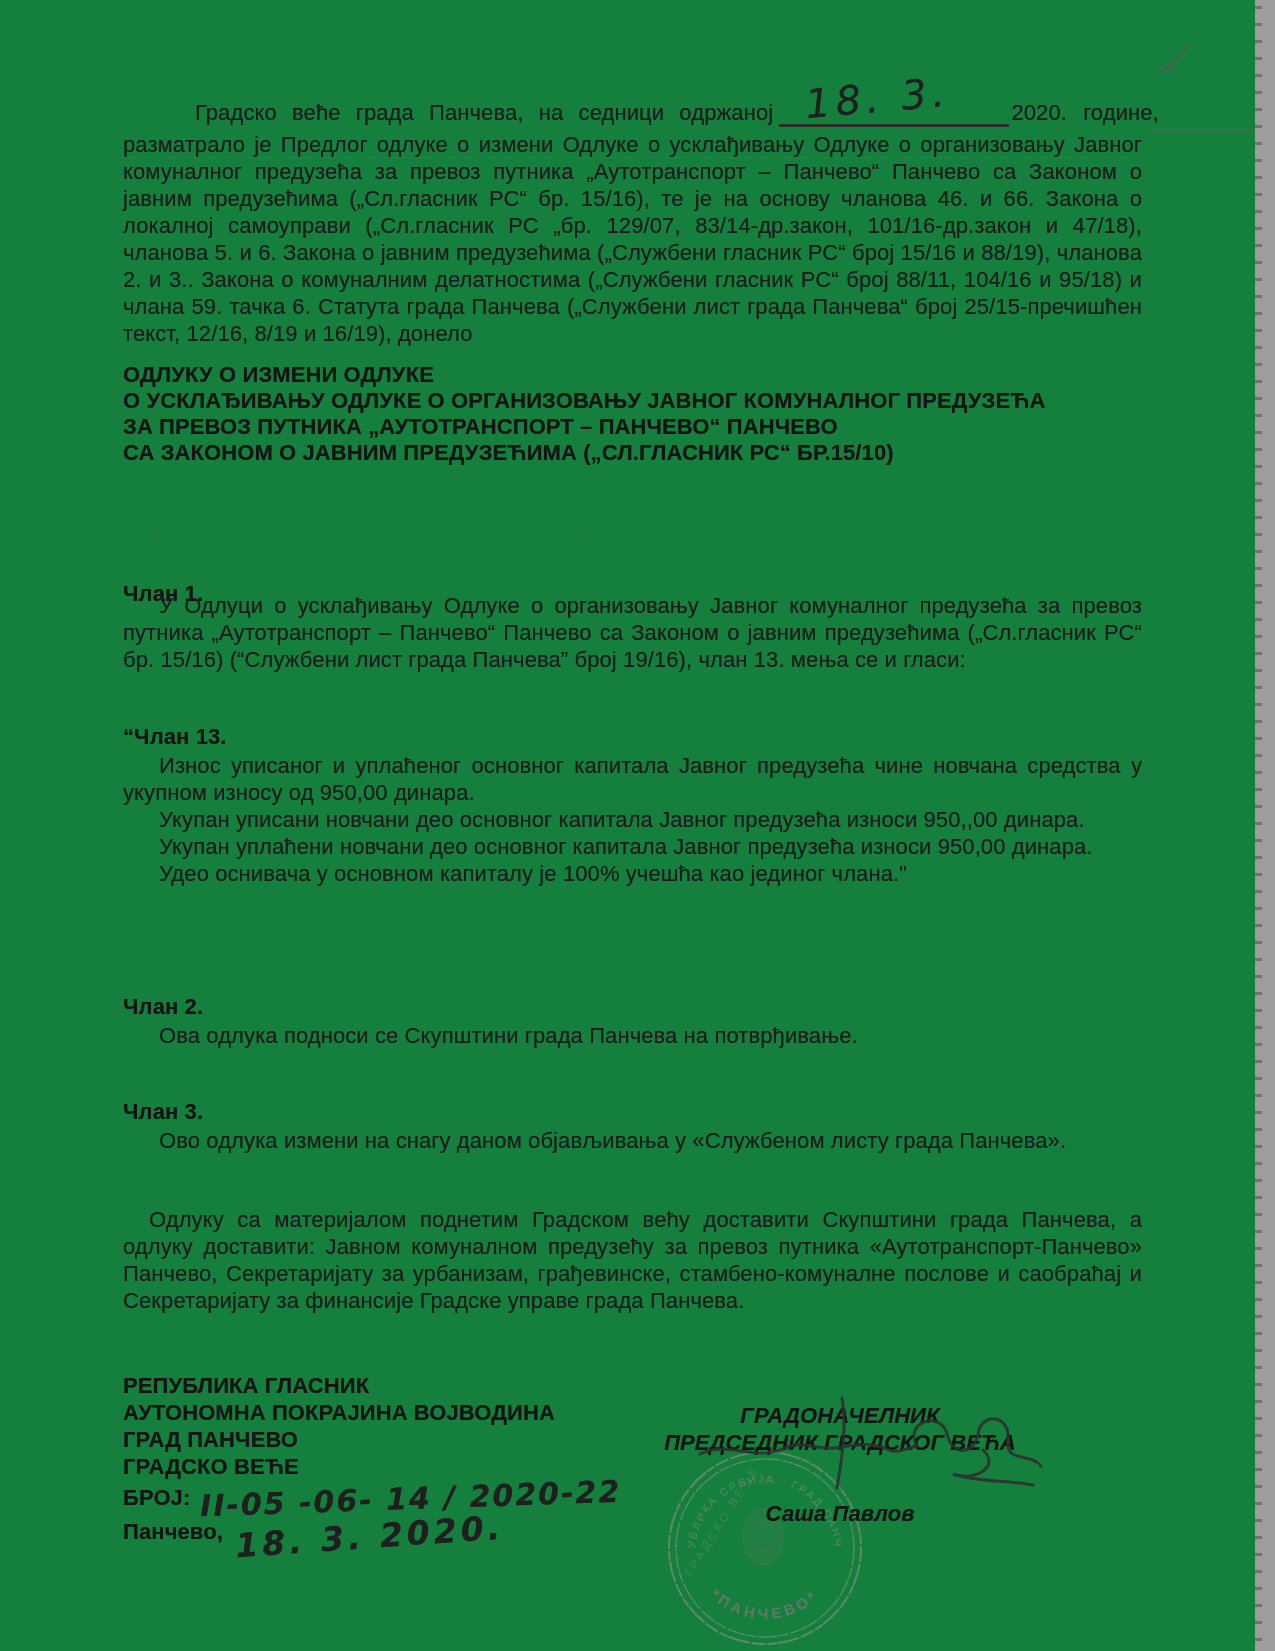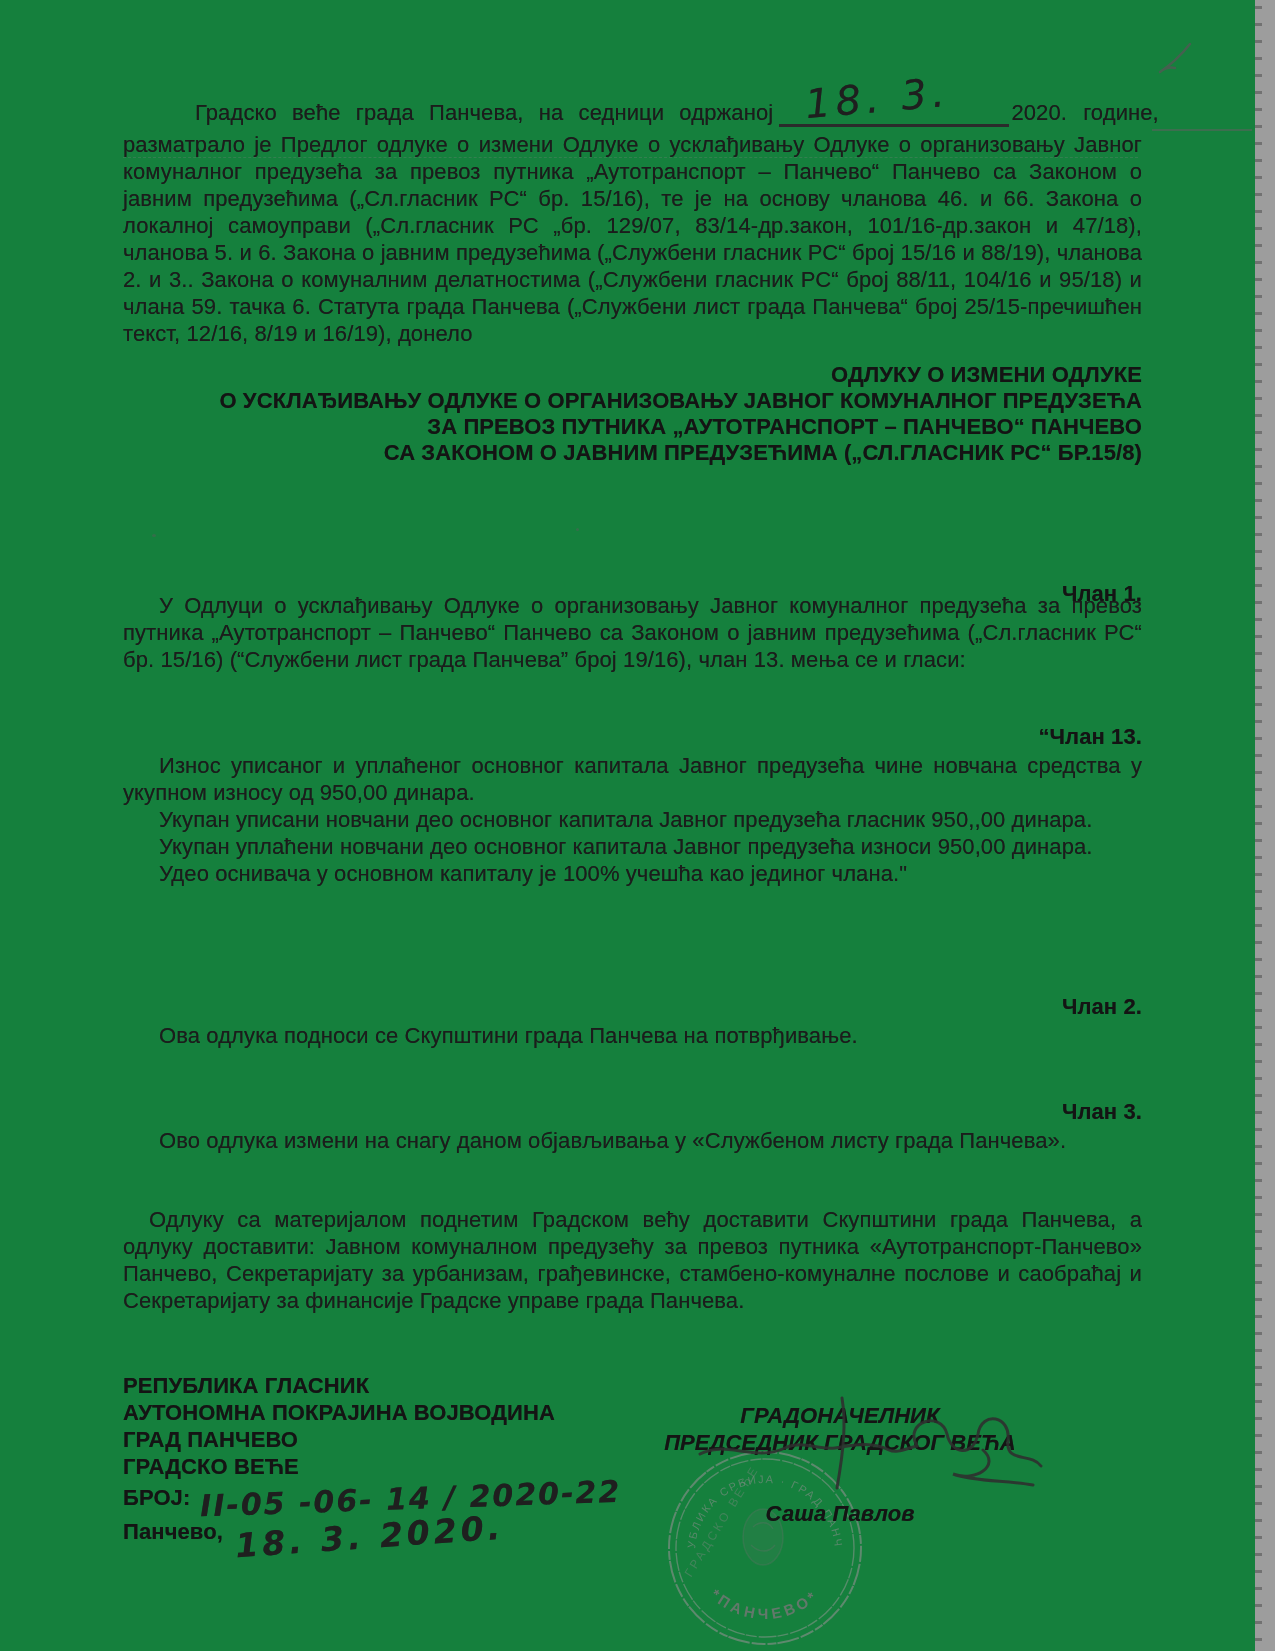--- a/index.html
+++ b/index.html
@@ -12,21 +12,21 @@
     font-family:"Liberation Sans",sans-serif;
     color:#1c1c1c;
     font-size:22px;
     line-height:27px;
     letter-spacing:.1px;
   }
   .txt{ text-shadow:0 0 .4px rgba(20,20,20,.55); }
   .abs{ position:absolute; }
   .just{ text-align:justify; text-justify:inter-word; }
   .bold{ font-weight:bold; color:#141414; }
-  .center{ text-align:right; }
+  .center{ text-align:left; }
 
   .intro-line1{ left:123px; top:99px; width:1100px; white-space:nowrap; }
   .indent{ display:inline-block; width:72px; }
   .ws1{ word-spacing:9px; }
   .ws2{ word-spacing:10px; margin-left:2px; }
   .date-slot{
     display:inline-block; width:230px; height:4px;
     border-bottom:3px solid #2b2b2b;
     vertical-align:-7px; position:relative;
   }
@@ -72,32 +72,32 @@
   </div>
   <div class="abs scan-dash"></div>
   <div class="abs scan-dots"></div>
 
   <div class="abs intro-rest just txt">разматрало је Предлог одлуке о измени Одлуке о усклађивању Одлуке о организовању Јавног комуналног предузећа за превоз путника „Аутотранспорт – Панчево“ Панчево са Законом о јавним предузећима („Сл.гласник РС“ бр. 15/16), те је на основу чланова 46. и 66. Закона о локалној самоуправи („Сл.гласник РС „бр. 129/07, 83/14-др.закон, 101/16-др.закон и 47/18), чланова 5. и 6. Закона о јавним предузећима („Службени гласник РС“ број 15/16 и 88/19), чланова 2. и 3.. Закона о комуналним делатностима („Службени гласник РС“ број 88/11, 104/16 и 95/18) и члана 59. тачка 6. Статута града Панчева („Службени лист града Панчева“ број 25/15-пречишћен текст, 12/16, 8/19 и 16/19),  донело</div>
 
   <div class="abs title-block center bold txt">
     <div>ОДЛУКУ  О ИЗМЕНИ ОДЛУКЕ</div>
     <div>О УСКЛАЂИВАЊУ ОДЛУКЕ О ОРГАНИЗОВАЊУ ЈАВНОГ КОМУНАЛНОГ ПРЕДУЗЕЋА</div>
     <div>ЗА ПРЕВОЗ ПУТНИКА „АУТОТРАНСПОРТ – ПАНЧЕВО“ ПАНЧЕВО</div>
-    <div>СА ЗАКОНОМ О ЈАВНИМ ПРЕДУЗЕЋИМА („СЛ.ГЛАСНИК РС“ БР.15/8)</div>
+    <div>СА ЗАКОНОМ О ЈАВНИМ ПРЕДУЗЕЋИМА („СЛ.ГЛАСНИК РС“ БР.15/10)</div>
   </div>
 
   <div class="abs clan-heading center bold txt" style="top:580px;">Члан 1.</div>
   <div class="abs para just txt" style="top:592px;">
     <p>У Одлуци о усклађивању Одлуке о организовању Јавног комуналног предузећа за превоз путника „Аутотранспорт – Панчево“ Панчево са Законом о јавним предузећима („Сл.гласник РС“ бр. 15/16) (“Службени лист града Панчева” број 19/16), члан 13. мења се и гласи:</p>
   </div>
 
   <div class="abs clan-heading center bold txt" style="top:723px;">“Члан 13.</div>
   <div class="abs para just txt" style="top:752px;">
     <p>Износ уписаног и уплаћеног основног капитала Јавног предузећа чине новчана средства у укупном износу од 950,00 динара.</p>
-    <p>Укупан уписани новчани део основног капитала Јавног предузећа гласник 950,,00 динара.</p>
+    <p>Укупан уписани новчани део основног капитала Јавног предузећа износи 950,,00 динара.</p>
     <p>Укупан уплаћени новчани део основног капитала Јавног предузећа износи 950,00 динара.</p>
     <p>Удео оснивача у основном капиталу је 100% учешћа као јединог члана."</p>
   </div>
 
   <div class="abs clan-heading center bold txt" style="top:993px;">Члан 2.</div>
   <div class="abs para txt" style="top:1022px;">
     <p>Ова одлука подноси се Скупштини града Панчева на потврђивање.</p>
   </div>
 
   <div class="abs clan-heading center bold txt" style="top:1098px;">Члан 3.</div>

